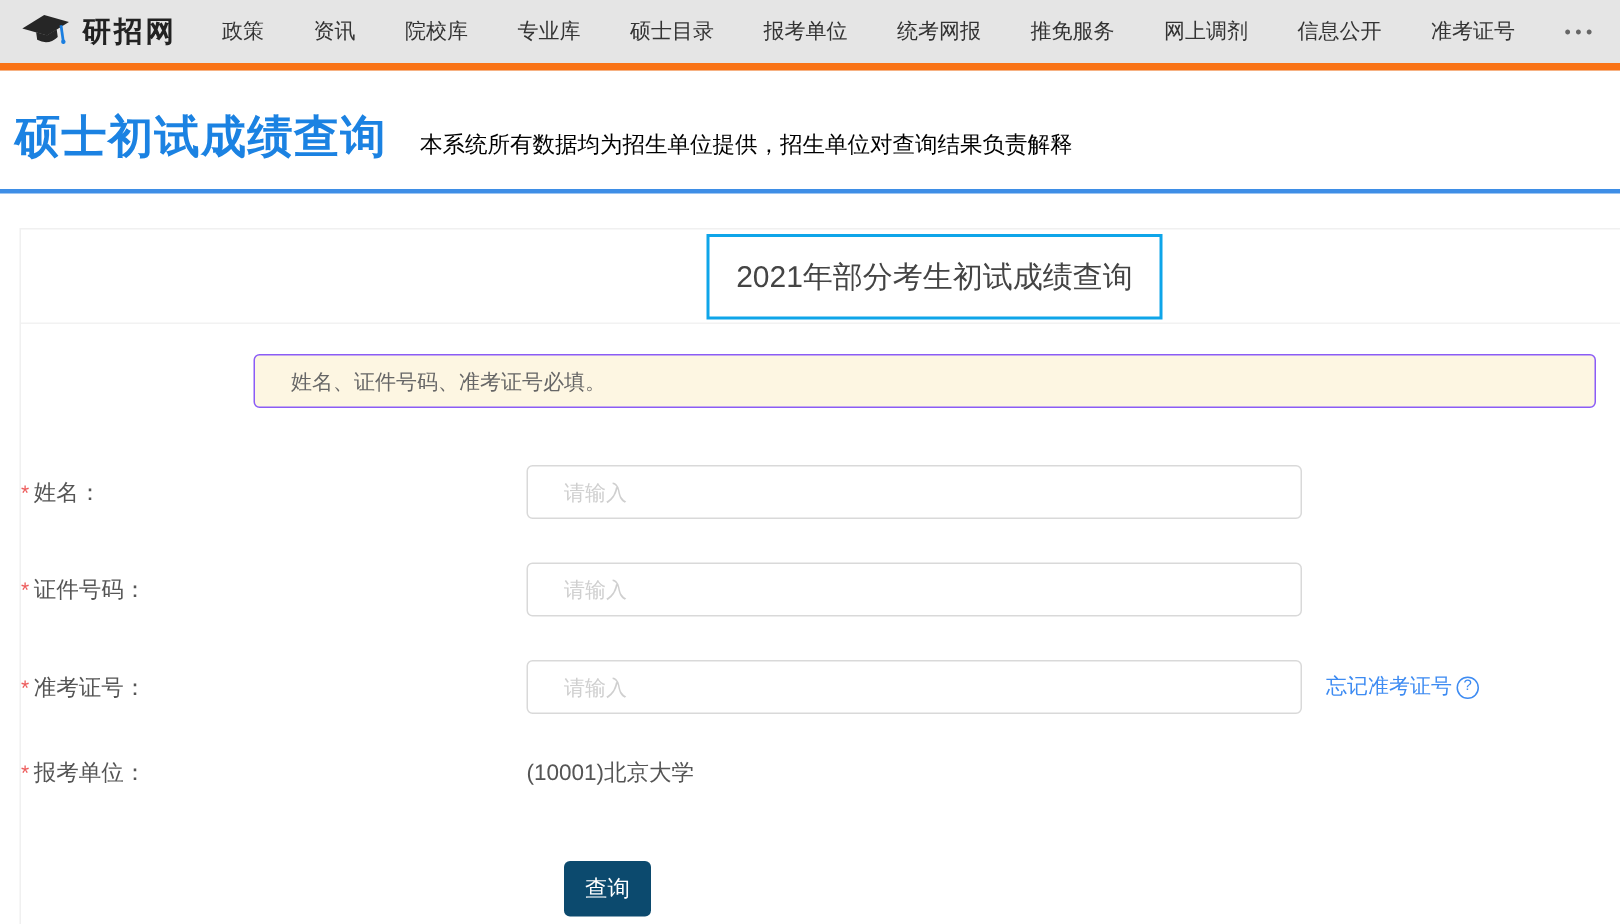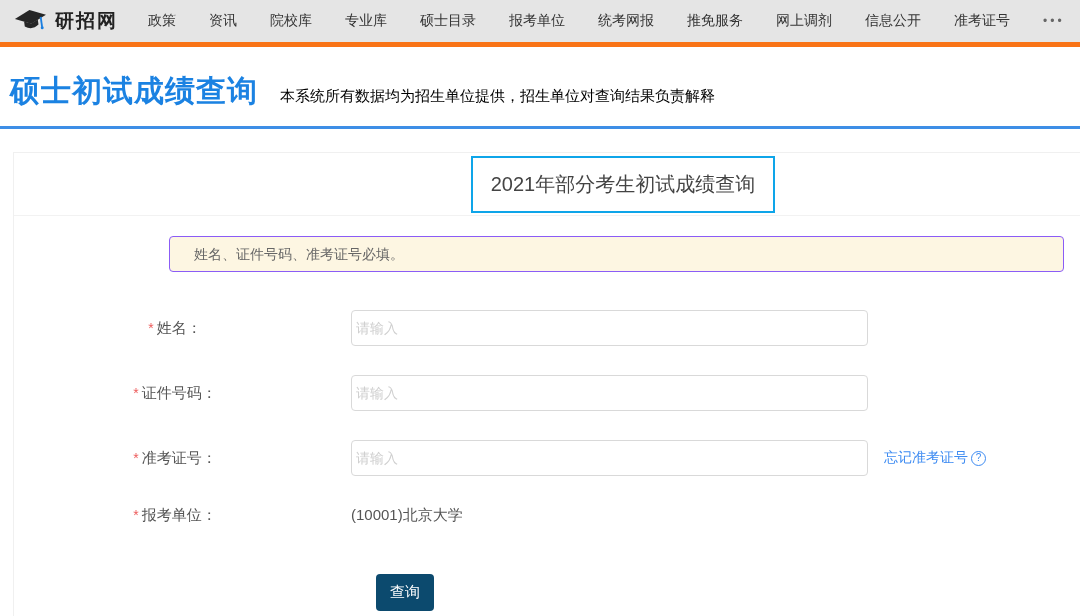--- a/index.html
+++ b/index.html
@@ -34,24 +34,24 @@
   .card-title { font-size:20px; color:#444; }
 
   .notice { margin:20px 0 0 155px; width:895px; height:36px;
             background:#fdf6e2; border:1px solid #8b5cf6; border-radius:4px;
             line-height:34px; padding-left:24px; font-size:14px; color:#666; }
 
   
   .form { margin-top:38px; }
   .row { display:flex; align-items:center; height:36px; margin-bottom:29px; }
   .row.last { height:20px; margin-bottom:0; }
-  .lbl { width:322px; text-align:center; font-size:15px; color:#555; white-space:nowrap; }
+  .lbl { width:322px; text-align:left; font-size:15px; color:#555; white-space:nowrap; }
   .req { color:#ed5b5b; margin-right:3px; font-size:14px; }
   .txt-input { width:517px; height:36px; margin-left:15px; border:1px solid #d9d9d9;
-               border-radius:4px; padding:0 4px; font-size:14px; color:#333;
+               border-radius:4px; padding:0 24px; font-size:14px; color:#333;
                outline:none; font-family:"Liberation Sans", sans-serif; }
   .txt-input::placeholder { color:#cfcfcf; }
   .static-val { margin-left:15px; font-size:15px; color:#555; }
   .forgot { margin-left:16px; display:flex; align-items:center; gap:3px;
             color:#3d8bf2; font-size:14px; cursor:pointer; text-decoration:none; }
   .q-circle { width:15px; height:15px; border:1px solid #3d8bf2; border-radius:50%;
               display:inline-flex; align-items:center; justify-content:center;
               font-size:10px; line-height:1; }
   .query-btn { display:block; margin:49px 0 0 362px; width:58px; height:37px;
                background:#0c4a6e; color:#fff; font-size:15px; border:none;

